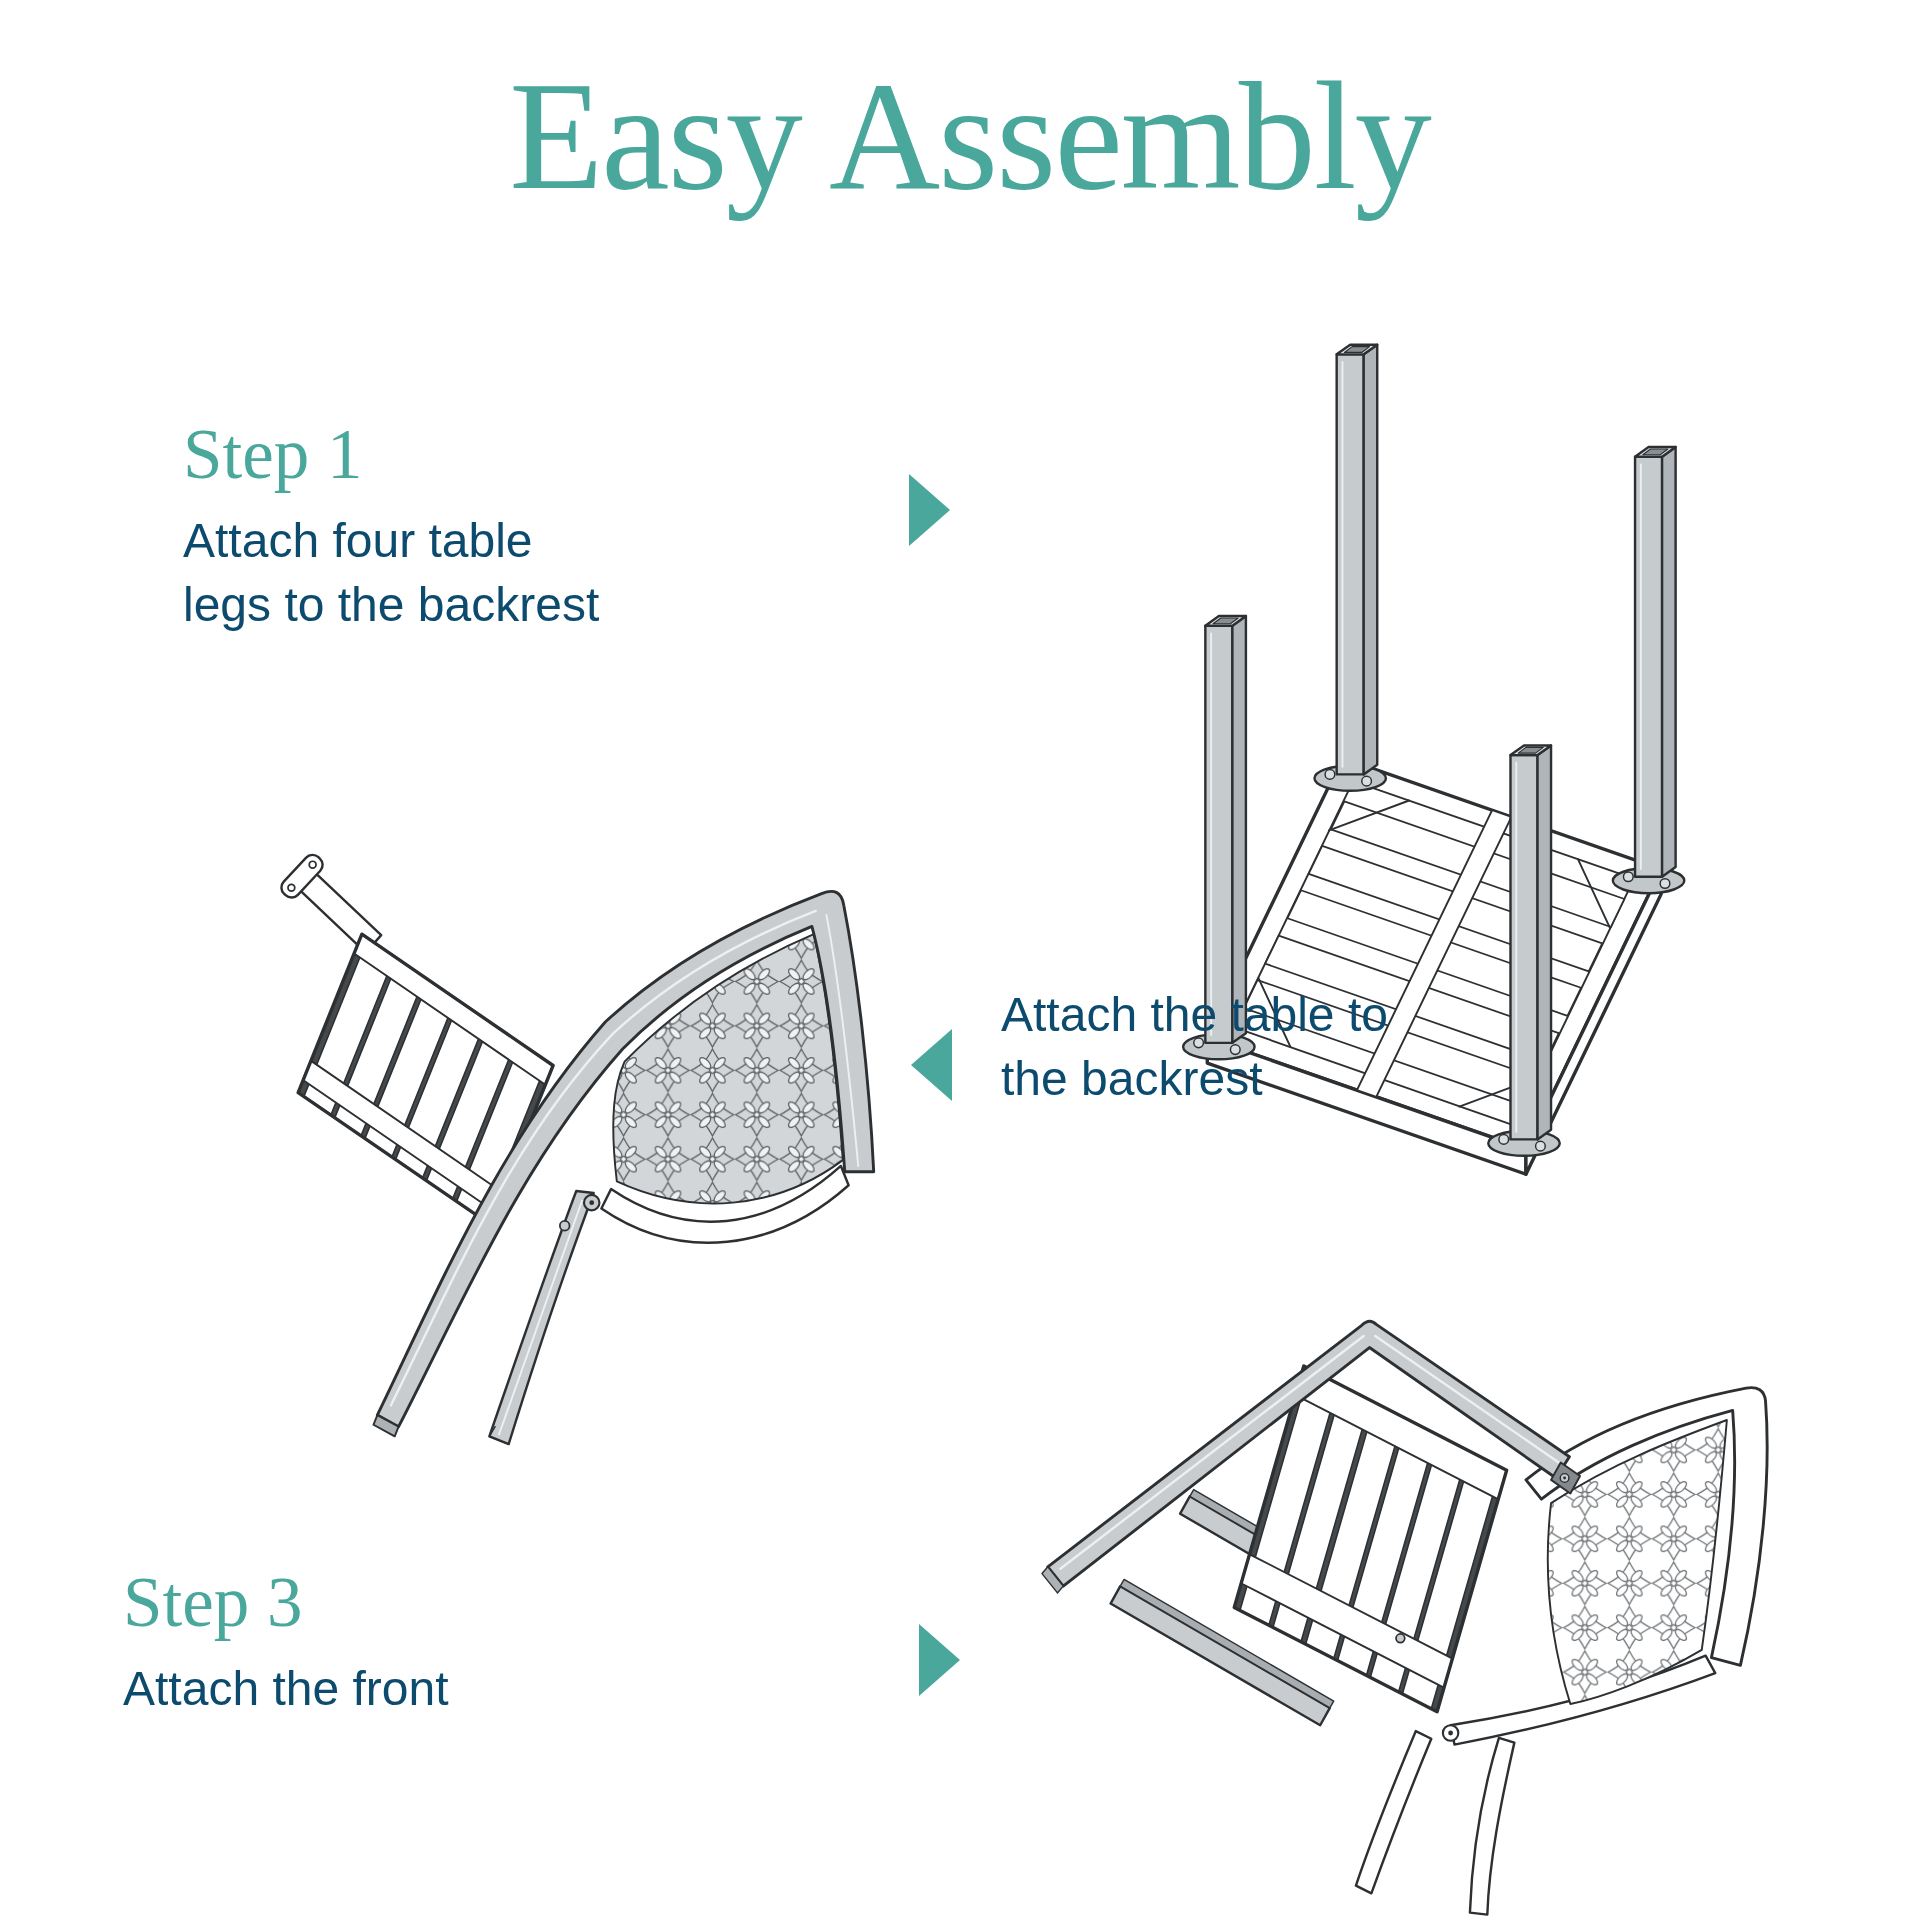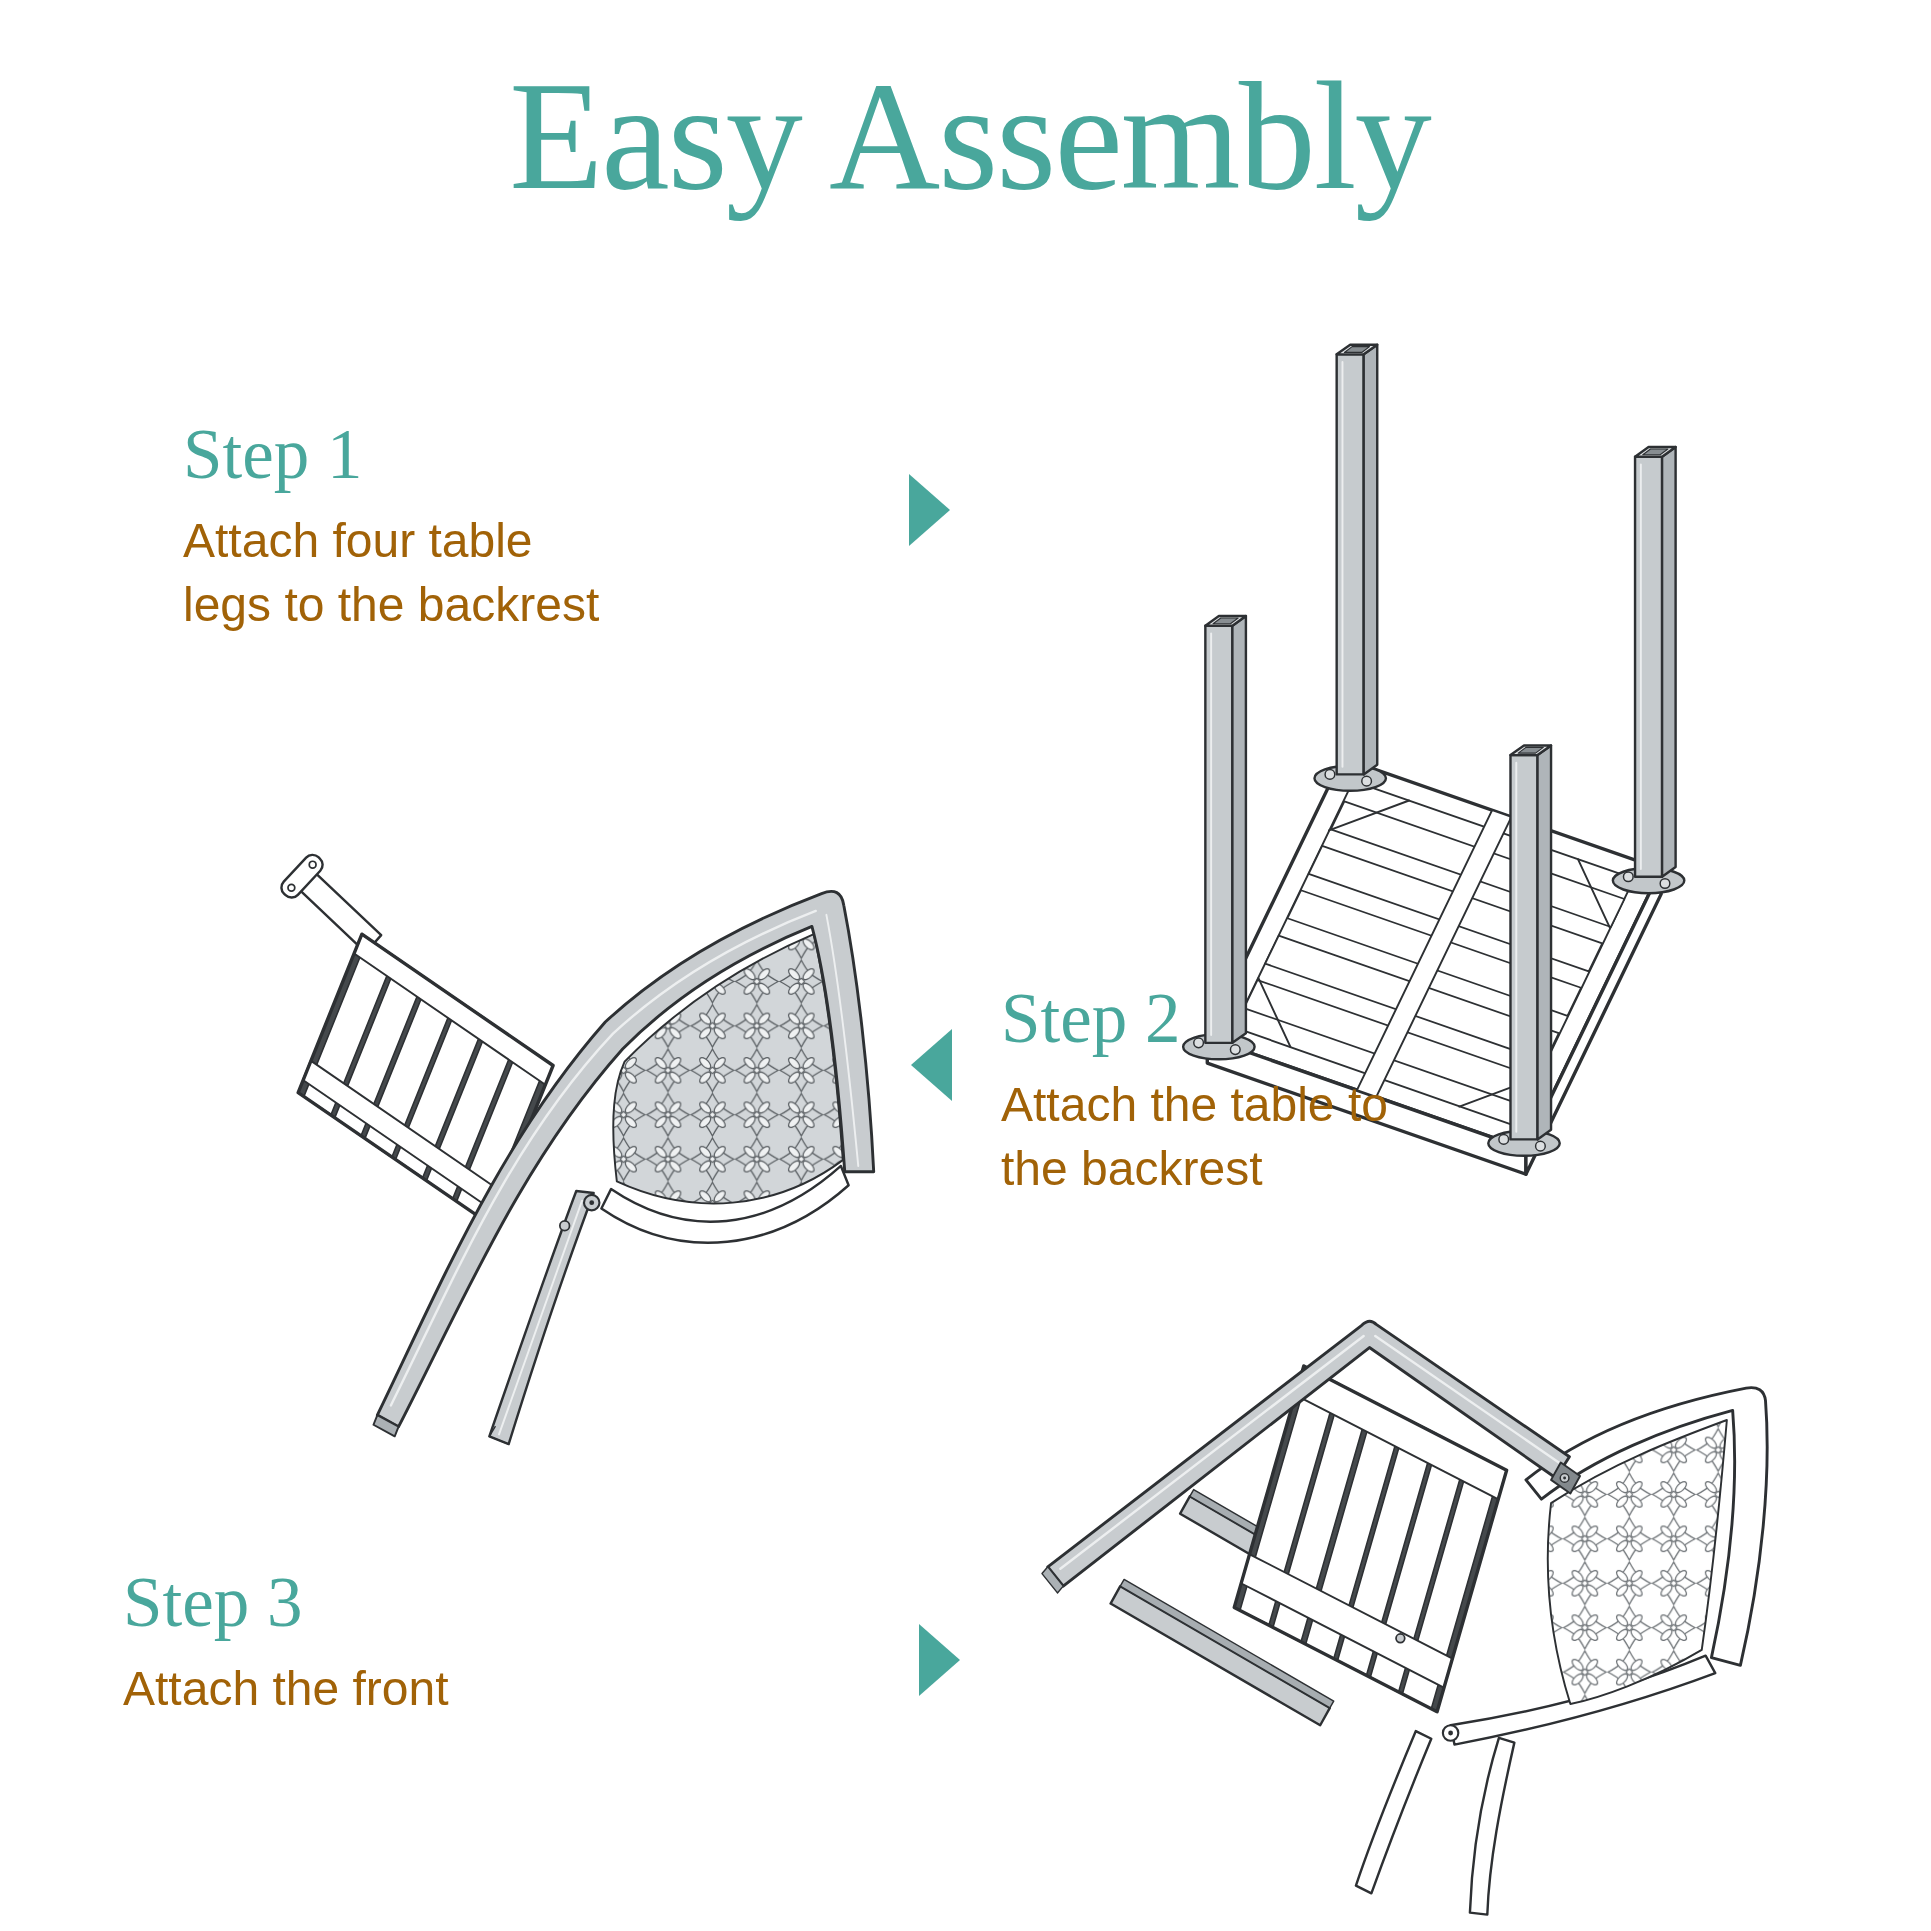--- a/index.html
+++ b/index.html
@@ -4,21 +4,21 @@
 <style>
   html,body{margin:0;padding:0;background:#ffffff;}
   .canvas{position:relative;width:1931px;height:1931px;background:#ffffff;overflow:hidden;
           font-family:"Liberation Sans", sans-serif;}
   .page-title{position:absolute;top:48px;left:0;width:1931px;text-align:center;
               font-family:"Liberation Serif", serif;font-weight:normal;
               font-size:154px;line-height:1.1;color:#49A79C;letter-spacing:-1.9px;margin:4px;}
   .step-block{position:absolute;}
   .step-label{font-family:"Liberation Serif", serif;font-size:71px;line-height:71px;
               color:#49A79C;margin:0 0 19.3px 0;font-weight:normal;}
-  .step-line{font-size:48px;line-height:64px;color:#a16207;margin:0;}
+  .step-line{font-size:48px;line-height:64px;color:#0c4a6e;margin:0;}
   .align-right{}
   .align-left{text-align:left;}
   .tri{position:absolute;width:0;height:0;border-top:36px solid transparent;border-bottom:36px solid transparent;}
   .tri-right{border-left:41px solid #49A79C;}
   .tri-left{border-right:41px solid #49A79C;}
   .illus{position:absolute;}
   svg{display:block;}
 </style>
 </head>
 <body>
@@ -119,21 +119,20 @@
           <path d="M452,492 L466,482 L466,880 L452,890 Z" fill="#AFB5B9" stroke-width="2.5"></path>
           <path d="M424,492 L438,482 L466,482 L452,492 Z" fill="#E0E3E5" stroke-width="2.5"></path>
           <path d="M432,490 L440,484 L458,484 L450,490 Z" fill="#888E92" stroke-width="1.2"></path>
           <line x1="430" y1="500" x2="430" y2="882" stroke="#ECEEEF" stroke-width="2"></line>
         </g>
       </g>
     </svg>
   </div>
 
   <div class="step-block align-left" style="top:983px;left:1001px;width:676px;">
-    <p class="step-label">Step 2</p>
     <p class="step-line">Attach the table to</p>
     <p class="step-line">the backrest</p>
   </div>
   <div class="tri tri-left" style="left:911px;top:1029px;"></div>
 
   <div class="illus" style="left:246px;top:826px;">
     <svg width="676" height="676" viewBox="0 0 700 700">
       <g stroke="#2D3033" stroke-linejoin="round" stroke-linecap="round">
 
         <path d="M140,113 L66,43 L50,61 L124,131 Z" fill="#FFFFFF" stroke-width="2.5"></path>

